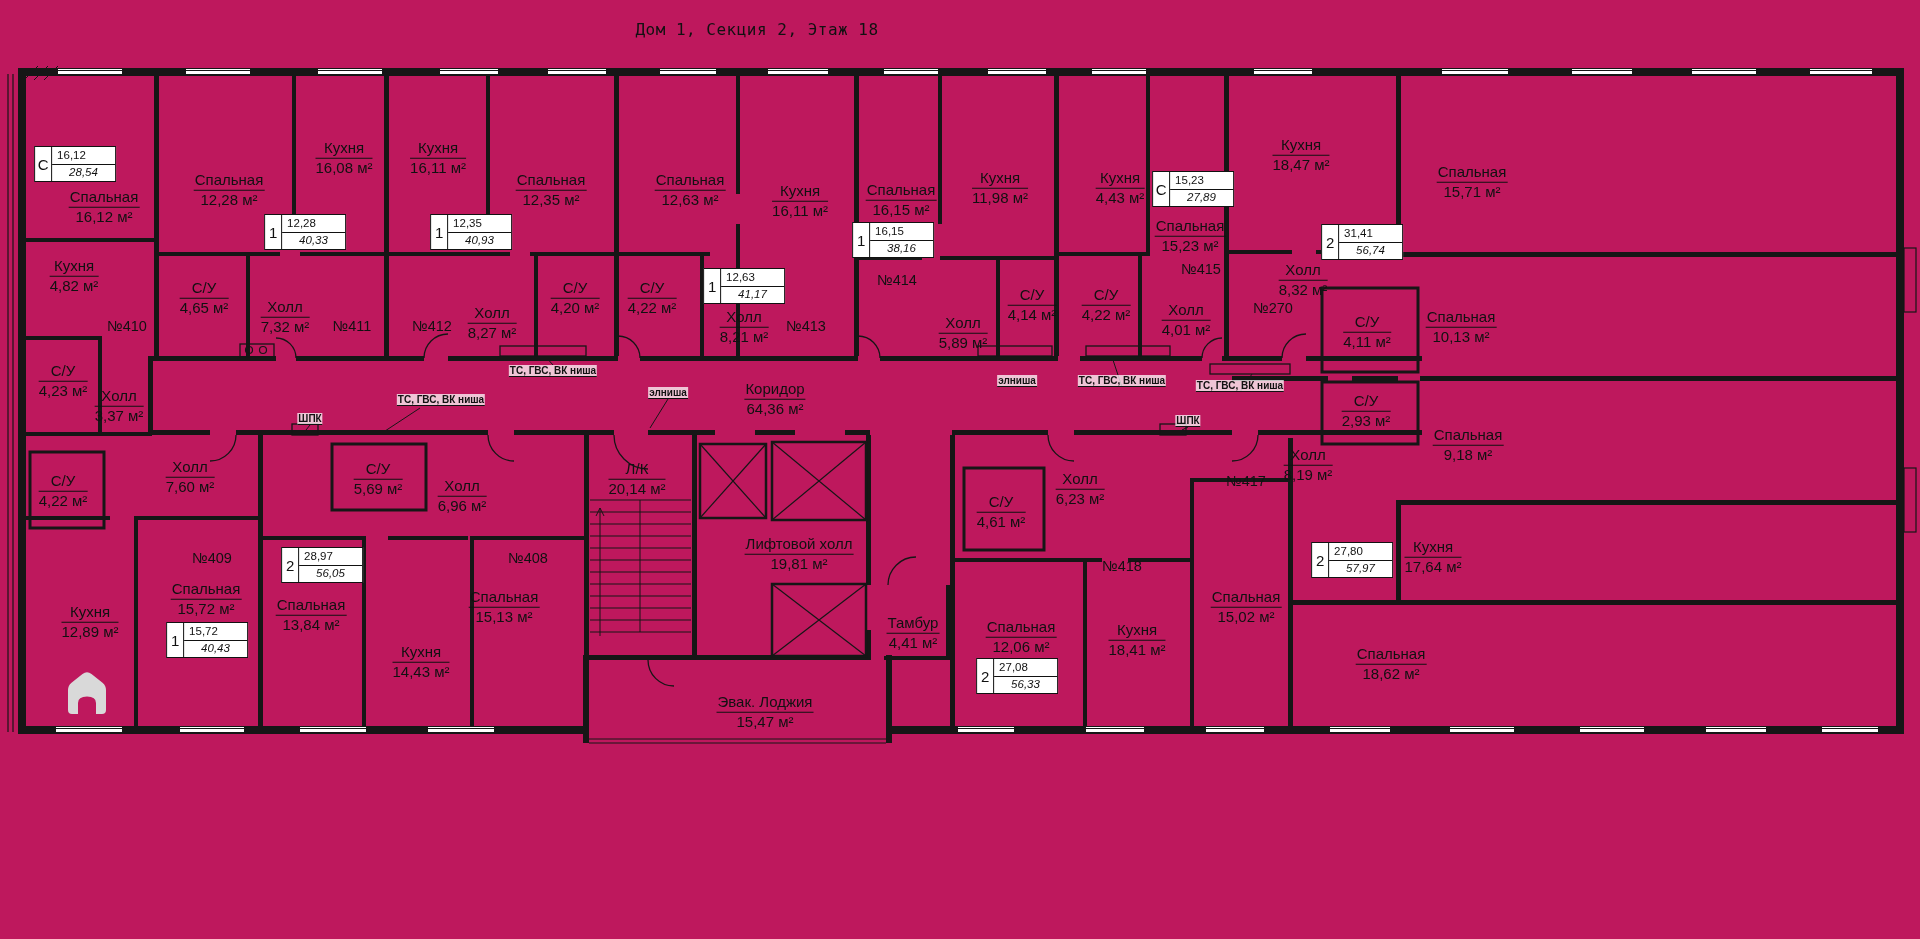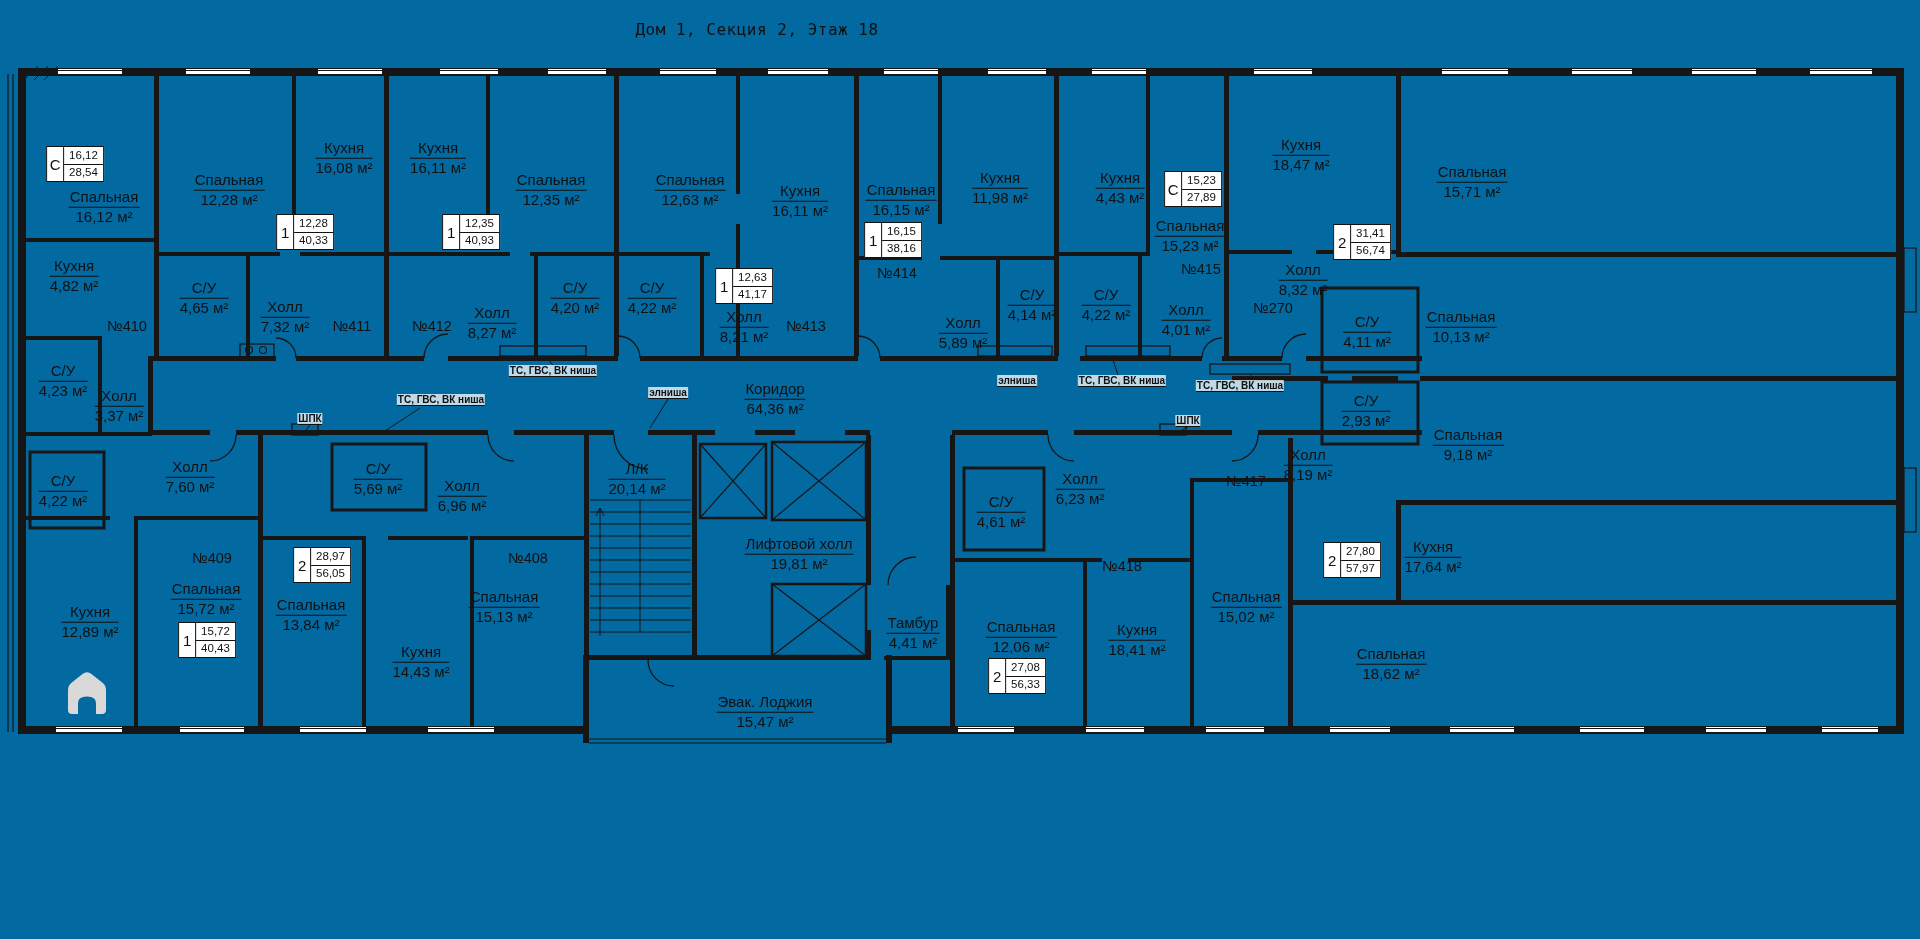--- a/index.html
+++ b/index.html
@@ -1,35 +1,35 @@
 <!DOCTYPE html>
 <html><head>
 <meta charset="utf-8">
 <style>
   * { box-sizing: border-box; }
   html,body { margin:0; padding:0; background:#fff; }
-  .stage { position:relative; width:1920px; height:939px; background:#0369a1; overflow:hidden;
+  .stage { position:relative; width:1920px; height:939px; background:#be185d; overflow:hidden;
            font-family:"Liberation Sans", sans-serif; color:#111; }
   .plan-svg { position:absolute; left:0; top:0; }
   .title { position:absolute; left:757px; top:29px; transform:translate(-50%,-50%);
            font-family:"DejaVu Sans Mono", monospace; font-size:16px; letter-spacing:.5px; white-space:nowrap; }
   .lbl { position:absolute; transform:translate(-50%,-50%); text-align:center;
          font-size:15px; line-height:1.25; white-space:nowrap; }
   .lbl .nm { display:block; border-bottom:1px solid #111; padding:0 1px; }
   .lbl .ar { display:block; }
   .num { position:absolute; transform:translate(-50%,-50%); font-size:14.5px; white-space:nowrap; }
   .tech { position:absolute; transform:translate(-50%,-50%); font-size:10px;
           border-bottom:1px solid #111; padding:0 1px; white-space:nowrap; background:rgba(255,255,255,.75);font-weight:bold; }
   .sum { position:absolute; transform:translate(-50%,-50%); display:flex; align-items:stretch;
          border:1.8px solid #111; background:#fff; font-size:11.5px; line-height:1; }
   .sum .t { display:flex; align-items:center; justify-content:center; width:17px;
             font-size:15px; border-right:1.8px solid #111; }
   .sum .v { display:flex; flex-direction:column; }
   .sum .v .top { padding:3px 5px 2px; border-bottom:1.4px solid #111; }
-  .sum .v .bot { padding:2px 5px 3px; }
+  .sum .v .bot { padding:2px 17px 3px;font-style:italic; }
   .wm { position:absolute; left:126px; top:666px; font-size:45px; font-weight:bold;
         color:#d9d9d9; letter-spacing:1px; line-height:1.1; }
   .wm-icon { position:absolute; left:58px; top:662px; }
 </style>
 </head>
 <body>
 
 <div class="stage">
 
   <svg class="plan-svg" width="1920" height="939">
@@ -432,21 +432,21 @@
       <span class="nm">Кухня</span>
       <span class="ar">11,98 м²</span>
     </div>
   <div class="sum" style="left:893px;top:240px">
       <span class="t">1</span>
       <span class="v">
         <span class="top">16,15</span>
         <span class="bot">38,16</span>
       </span>
     </div>
-  <div class="num" style="left:897px;top:273px">№414</div>
+  <div class="num" style="left:897px;top:280px">№414</div>
   <div class="lbl" style="left:963px;top:333px">
       <span class="nm">Холл</span>
       <span class="ar">5,89 м²</span>
     </div>
   <div class="lbl" style="left:1032px;top:305px">
       <span class="nm">С/У</span>
       <span class="ar">4,14 м²</span>
     </div>
 
   <div class="lbl" style="left:1120px;top:188px">

